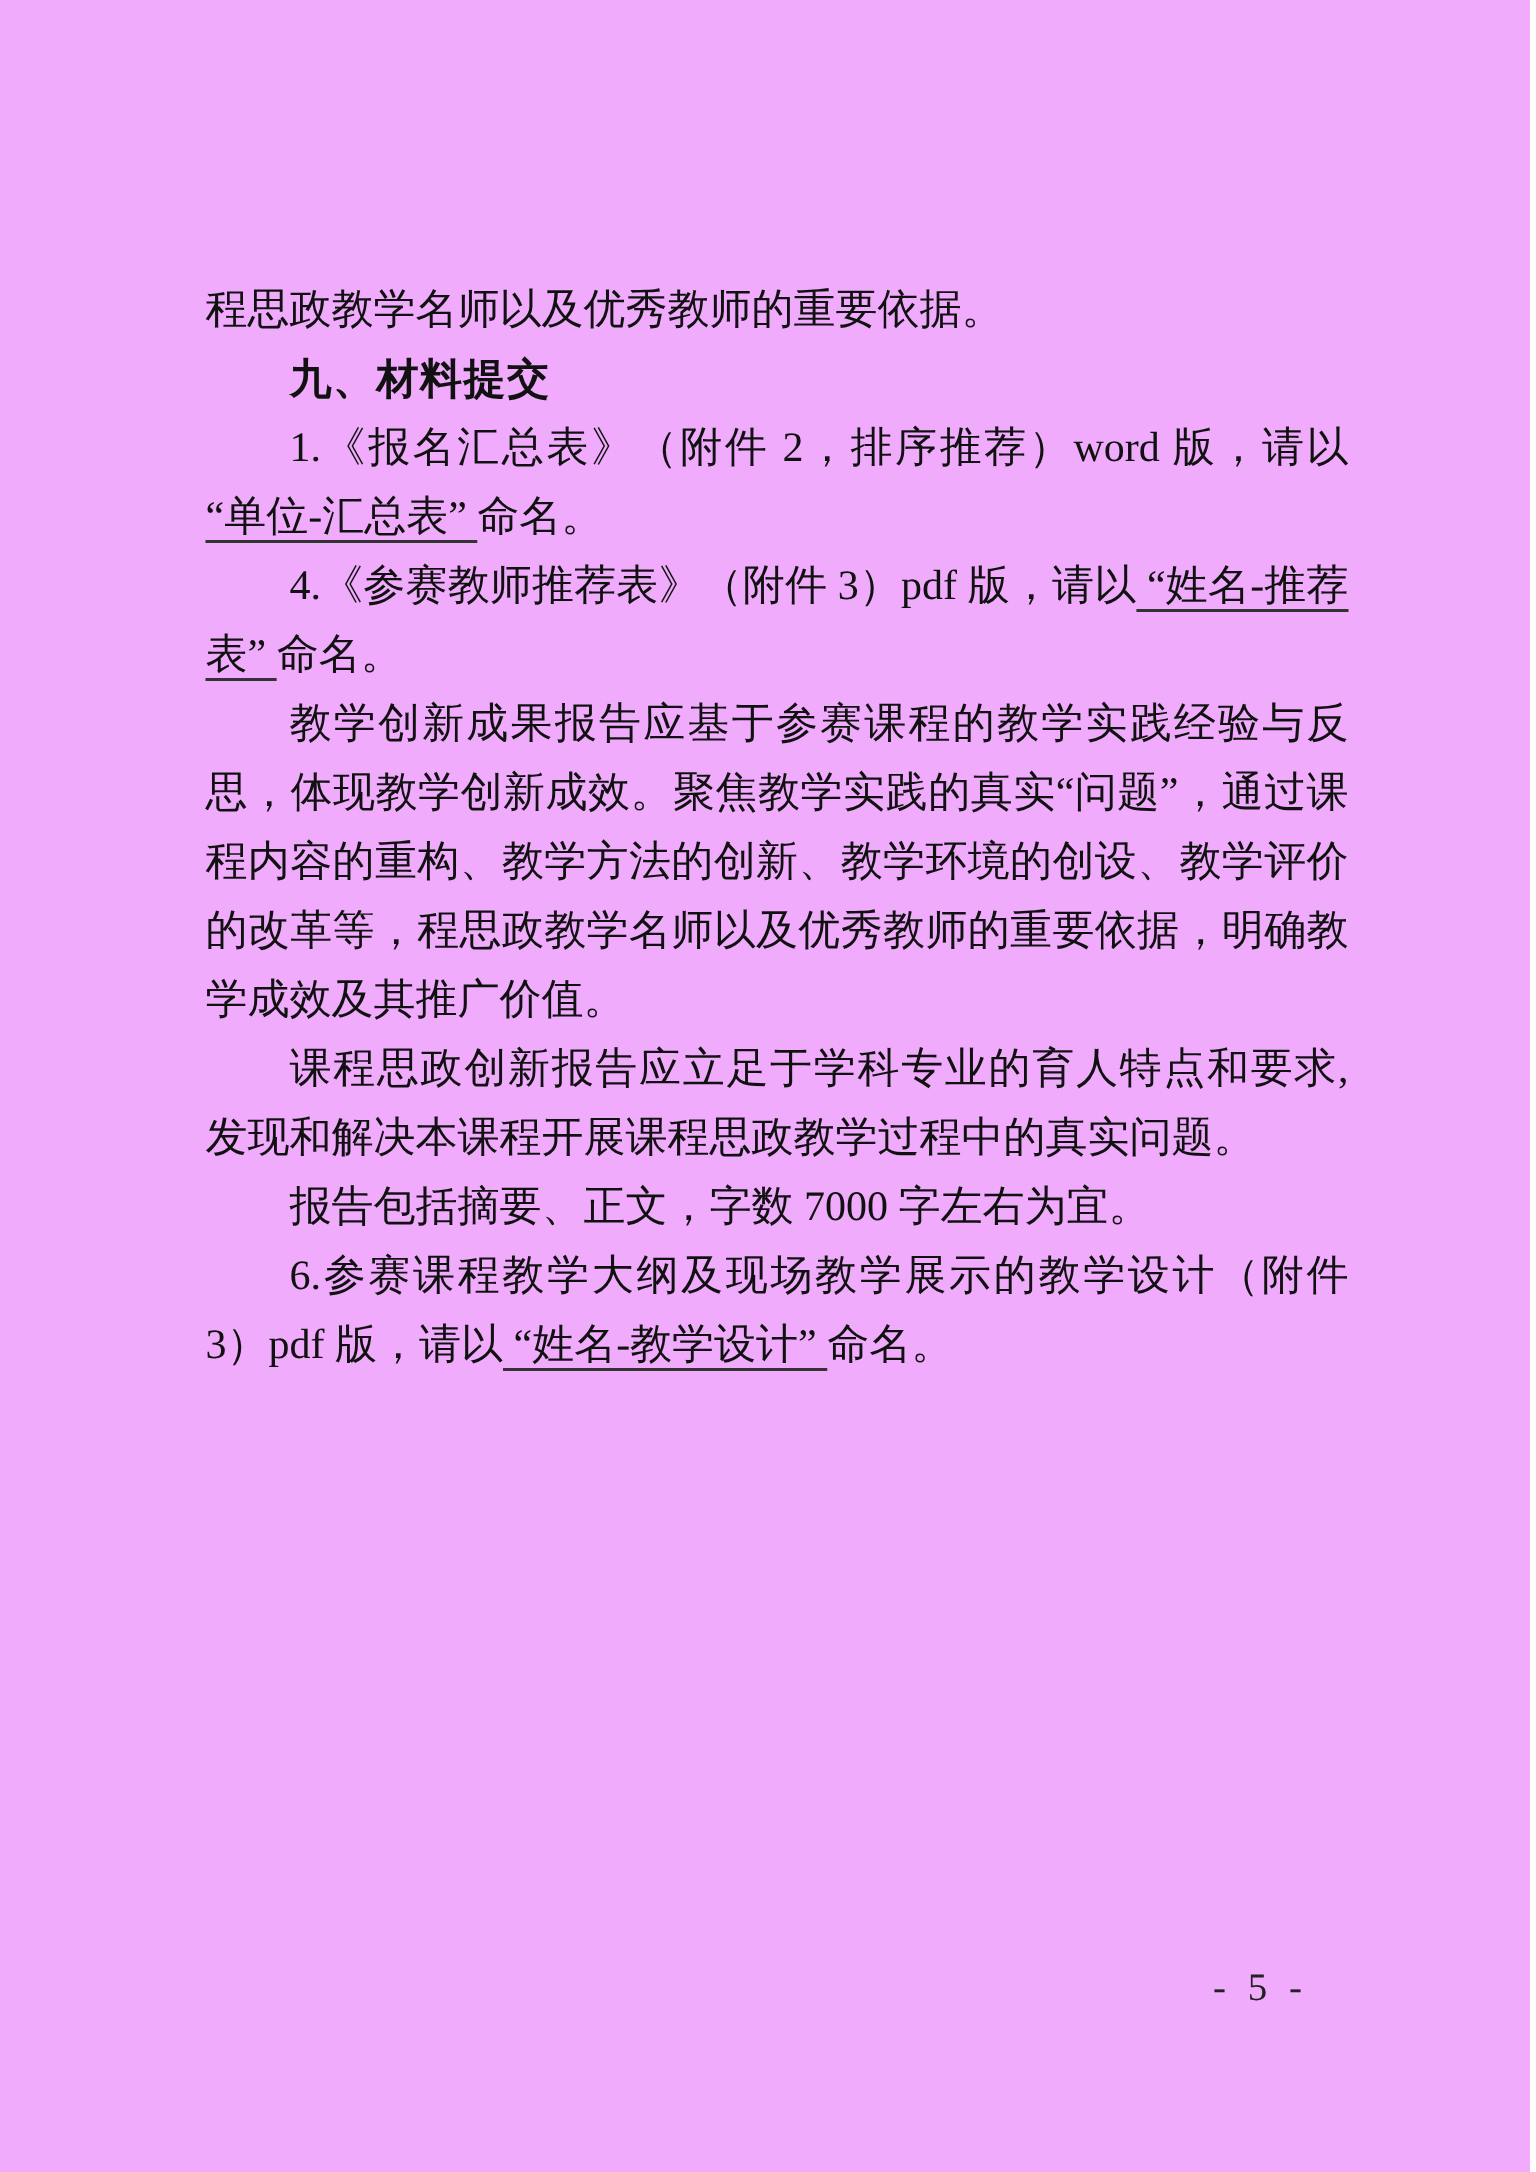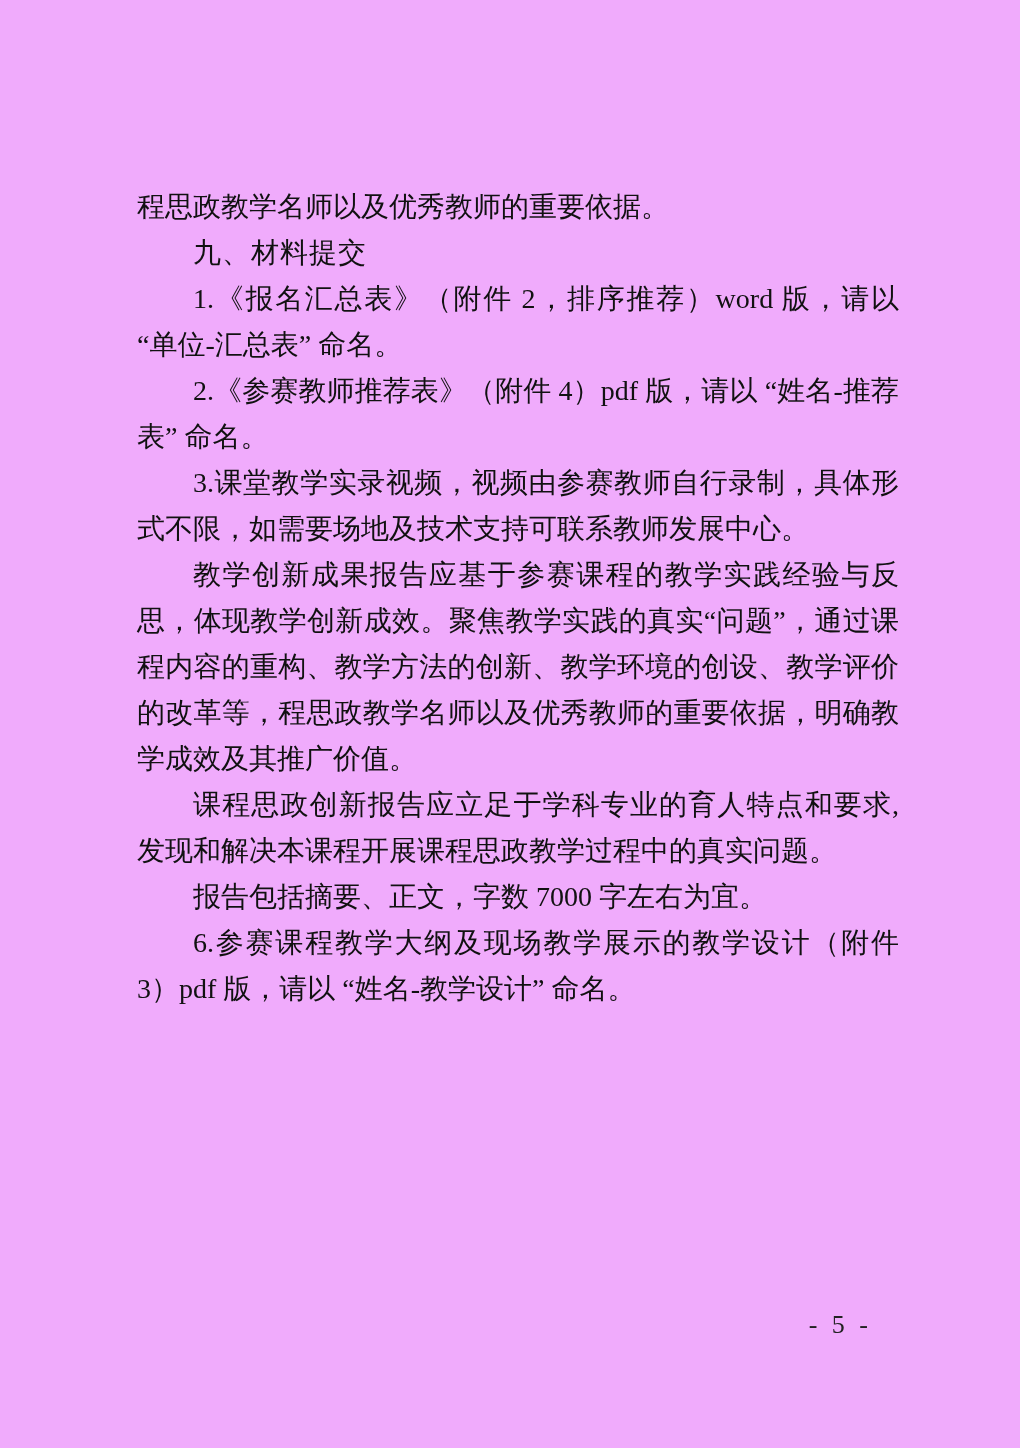--- a/index.html
+++ b/index.html
@@ -28,24 +28,25 @@
   }
   .para {
     margin: 0;
     padding: 0;
   }
   .indent {
     text-indent: 2em;
   }
   .heading {
     font-family: "Liberation Sans", "DejaVu Sans", sans-serif;
-    font-weight: 400;
+    font-weight: 700;
     letter-spacing: 1px;
   }
   .u {
+    text-decoration: underline;
     text-decoration-thickness: 2px;
     text-underline-offset: 7px;
     text-decoration-color: #333333;
   }
   .footer {
     position: absolute;
     top: 1308px;
     right: 148px;
     font-size: 26px;
     line-height: 34px;
@@ -59,23 +60,22 @@
 <div class="page">
   <div class="content">
 
     <p class="para"><span>程思政教学名师以及优秀教师的重要依据。</span></p>
 
     <p class="para indent heading"><span>九、材料提交</span></p>
 
 
     <p class="para indent"><span>1.《报名汇总表》（附件 2，排序推荐）word 版，请以</span><span class="u"> “单位-汇总表” </span><span>命名。</span></p>
 
-    <p class="para indent"><span>2.《参赛教师推荐表》（附件 4）pdf 版，请以</span><span class="u"> “姓名-推荐表” </span><span>命名。</span></p>
+    <p class="para indent"><span>4.《参赛教师推荐表》（附件 3）pdf 版，请以</span><span class="u"> “姓名-推荐表” </span><span>命名。</span></p>
 
-    <p class="para indent"><span>3.课堂教学实录视频，视频由参赛教师自行录制，具体形式不限，如需要场地及技术支持可联系教师发展中心。</span></p>
 
 
     <p class="para indent"><span>教学创新成果报告应基于参赛课程的教学实践经验与反思，体现教学创新成效。聚焦教学实践的真实“问题”，通过课程内容的重构、教学方法的创新、教学环境的创设、教学评价的改革等，程思政教学名师以及优秀教师的重要依据，明确教学成效及其推广价值。</span></p>
 
     <p class="para indent"><span>课程思政创新报告应立足于学科专业的育人特点和要求,发现和解决本课程开展课程思政教学过程中的真实问题。</span></p>
 
     <p class="para indent"><span>报告包括摘要、正文，字数 7000 字左右为宜。</span></p>
 
 
     <p class="para indent"><span>6.参赛课程教学大纲及现场教学展示的教学设计（附件 3）pdf 版，请以</span><span class="u"> “姓名-教学设计” </span><span>命名。</span></p>

